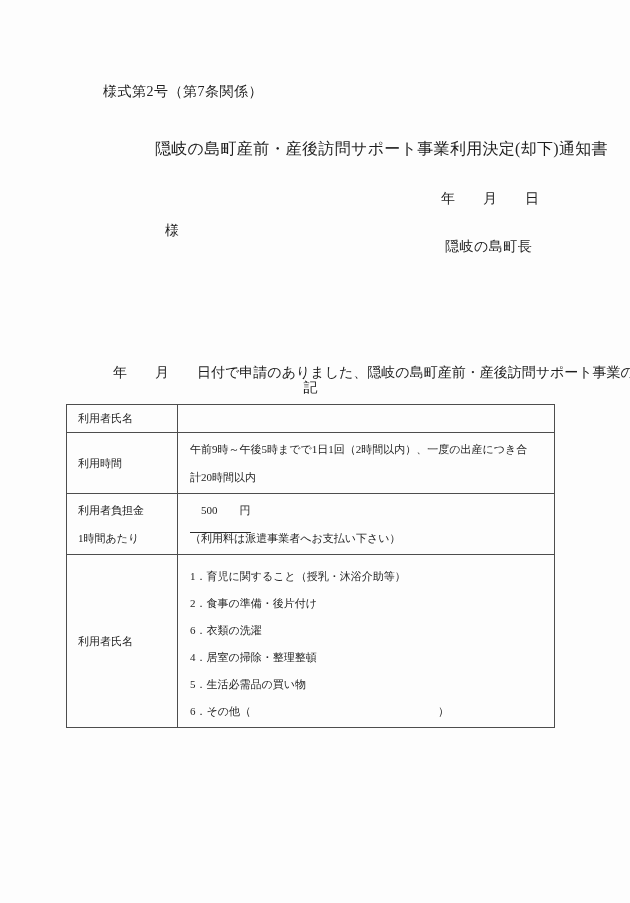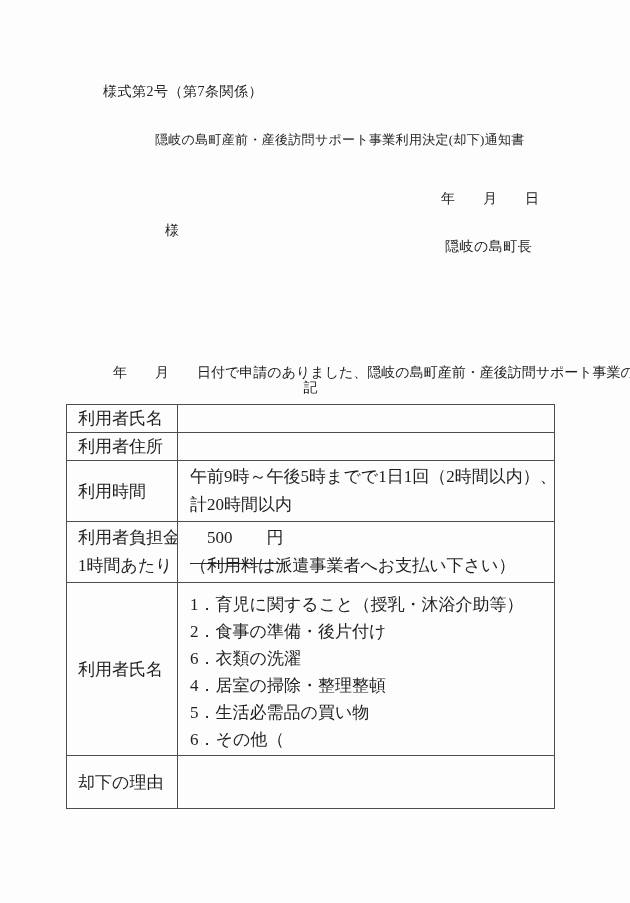--- a/index.html
+++ b/index.html
@@ -9,34 +9,34 @@
     width:630px; height:903px;
     margin:0 auto;
     background:#fdfdfd;
     color:#1e1e1e;
     font-family:"Liberation Serif","DejaVu Serif",serif;
     font-size:14px;
     overflow:hidden;
   }
   .abs { position:absolute; white-space:pre; }
   .form-number { left:65px; top:83px; letter-spacing:0.5px;margin-left:38px; }
-  .doc-title { left:155px; top:131px; font-size:13px; letter-spacing:0.3px; }
+  .doc-title { left:155px; top:139px; font-size:16px; letter-spacing:0.3px; }
   .date-line { left:441px; top:190px;text-align:center; }
   .addressee { left:165px; top:222px; }
   .sender { left:445px; top:238px; letter-spacing:0.5px; }
   .body-text { left:65px; top:300px; width:500px; line-height:29px; white-space:pre; }
   .body-text .indent { padding-left:48px; }
   .record-heading { left:66px; top:379px; width:489px; text-align:center; }
 
   table.form {
     position:absolute; left:66px; top:404px;
     width:489px;
     border-collapse:collapse;
     table-layout:fixed;
-    font-size:17px;
+    font-size:11px;
     color:#1e1e1e;
   }
   table.form td {
     border:1px solid #4d4d4d;
     vertical-align:middle;
     overflow:hidden;
   }
   td.cell-label { width:95px; padding:2px 4px 2px 11px; }
   td.cell-value { padding:2px 6px 2px 12px; }
   tr.r-small  { height:28px; }
@@ -73,24 +73,20 @@
   </div>
 
   <div class="abs record-heading">記</div>
 
   <table class="form">
     <tbody>
         <tr class="r-small">
       <td class="cell-label">利用者氏名</td>
       <td class="cell-value"></td>
     </tr>
-    <tr class="r-small">
-      <td class="cell-label">利用者住所</td>
-      <td class="cell-value"></td>
-    </tr>
     <tr class="r-medium">
       <td class="cell-label">利用時間</td>
       <td class="cell-value">
         <div class="two-line">午前9時～午後5時までで1日1回（2時間以内）、一度の出産につき合</div>
         <div class="two-line">計20時間以内</div>
       </td>
     </tr>
     <tr class="r-medium">
       <td class="cell-label">
         <div class="two-line">利用者負担金</div>
@@ -105,20 +101,16 @@
       <td class="cell-label">利用者氏名</td>
       <td class="cell-value support-value">
         <div class="support-item">1．育児に関すること（授乳・沐浴介助等）</div>
         <div class="support-item">2．食事の準備・後片付け</div>
         <div class="support-item">6．衣類の洗濯</div>
         <div class="support-item">4．居室の掃除・整理整頓</div>
         <div class="support-item">5．生活必需品の買い物</div>
         <div class="support-item">6．その他（　　　　　　　　　　　　　　　　　）</div>
       </td>
     </tr>
-    <tr class="r-last">
-      <td class="cell-label">却下の理由</td>
-      <td class="cell-value"></td>
-    </tr>
   </tbody>
     </table>
 
 </div>
 
 </body></html>

